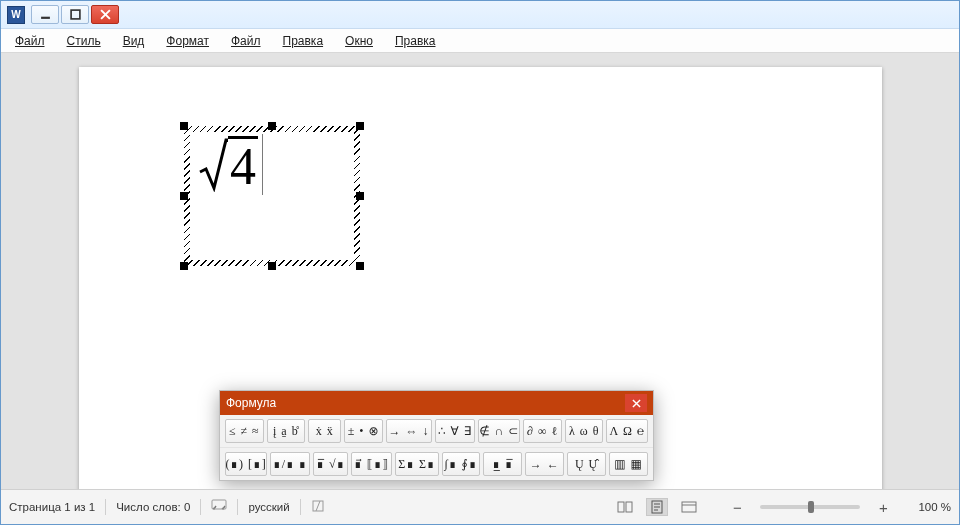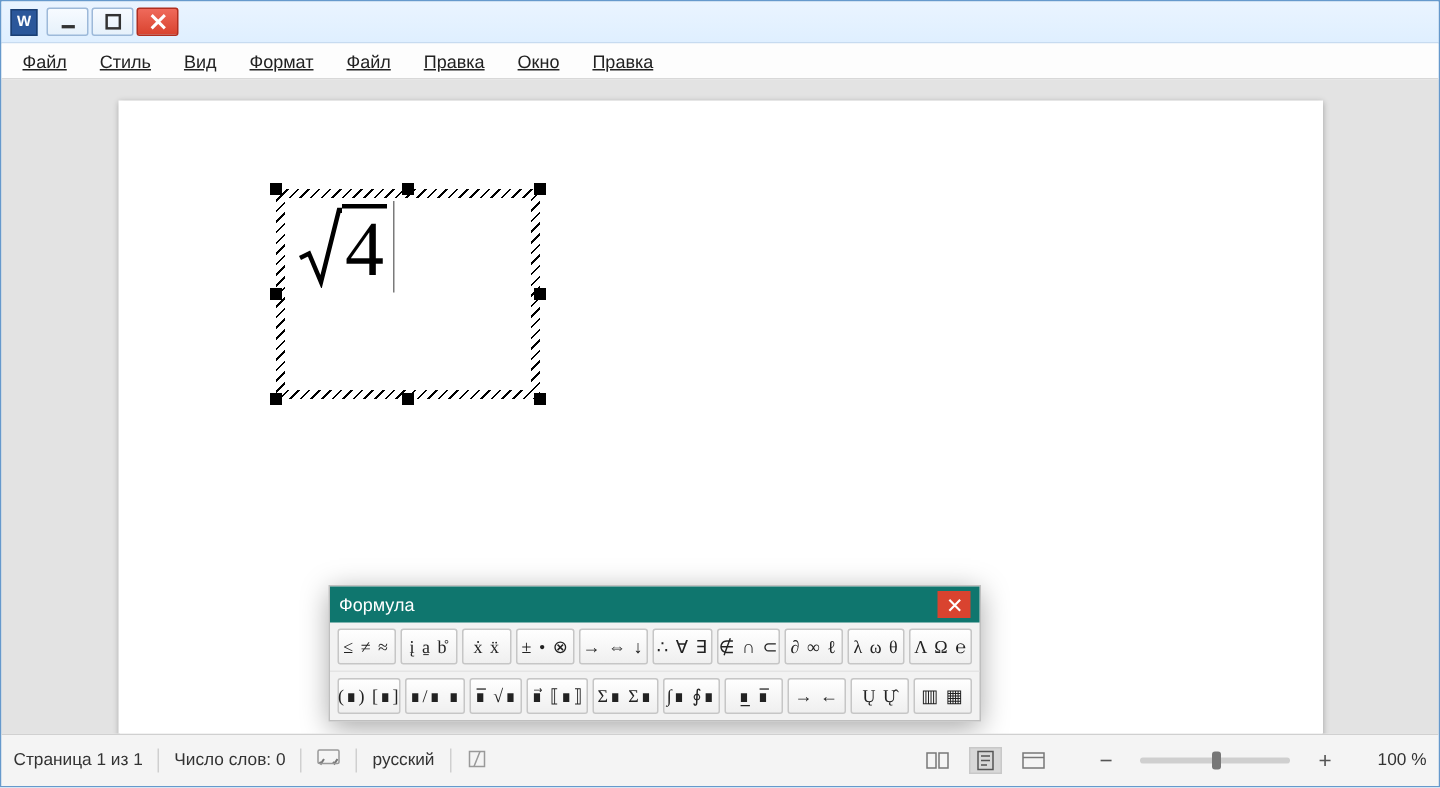--- a/index.html
+++ b/index.html
@@ -26,21 +26,21 @@
   .hatch-inner { width:100%; height:100%; background:#fff; }
   .handle { position:absolute; width:8px; height:8px; background:#000; }
   .handle.h1{left:-4px;top:-4px}.handle.h2{left:calc(50% - 4px);top:-4px}.handle.h3{right:-4px;top:-4px}
   .handle.h4{left:-4px;top:calc(50% - 4px)}.handle.h5{right:-4px;top:calc(50% - 4px)}
   .handle.h6{left:-4px;bottom:-4px}.handle.h7{left:calc(50% - 4px);bottom:-4px}.handle.h8{right:-4px;bottom:-4px}
   .sqrt { position:absolute; left:14px; top:8px; display:flex; align-items:flex-start; font-family:"Times New Roman",serif; background:#fff; padding:2px 4px 2px 0; border-right:1px solid #7a7a7a; }
   .sqrt svg { display:block; }
   .digit { font-size:52px; line-height:1; padding:0 2px;}
   
   .ftool { position:absolute; left:218px; top:337px; width:435px; background:#f2f2f2; box-shadow:0 4px 18px rgba(0,0,0,0.35); border:1px solid #bfbfbf; }
-  .ftool-header { height:24px; background:#0f766e; color:#fff; display:flex; align-items:center; padding:0 6px; font-size:12px;}
+  .ftool-header { height:24px; background:#c2410c; color:#fff; display:flex; align-items:center; padding:0 6px; font-size:12px;}
   .ftool-header .t { flex:1; }
   .ftool-close { width:22px; height:18px; background:#d9432f; display:flex; align-items:center; justify-content:center; cursor:pointer; }
   .ftool-close svg { width:9px; height:9px; fill:#fff; }
   .frow { display:flex; padding:4px 5px; gap:3px; flex-wrap:nowrap;}
   .frow.b1 { border-bottom:1px solid #e4e4e4; }
   .fbut { height:24px; border:1px solid #c6c6c6; border-radius:2px; background:linear-gradient(#fff,#efefef); display:flex; align-items:center; justify-content:center; font-family:"Times New Roman","Cambria Math",serif; font-size:12px; letter-spacing:1px; cursor:pointer; color:#222; white-space:nowrap; padding:0 2px;}
   
   .w36{width:36px}.w42{width:42px}.w46{width:46px}
   
   .status { height:35px; background:#f4f4f4; border-top:1px solid #d0d0d0; display:flex; align-items:center; padding:0 8px; font-size:11.5px; color:#333; gap:10px;}

